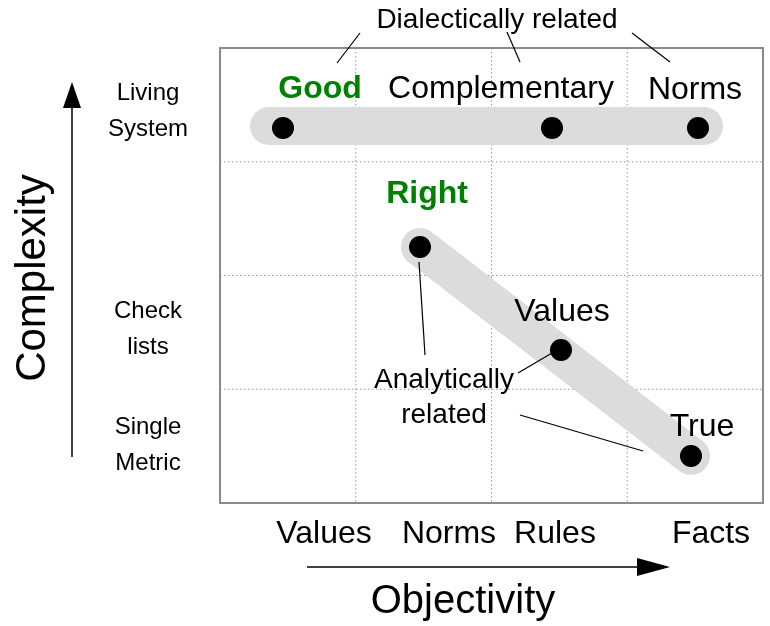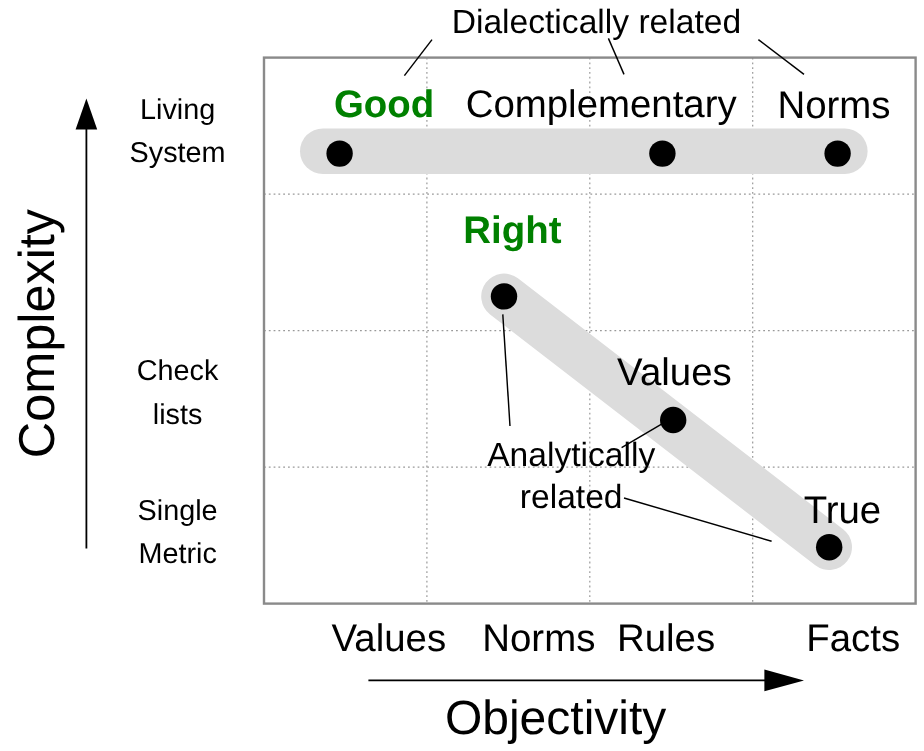--- a/index.html
+++ b/index.html
@@ -45,21 +45,21 @@
       <circle cx="691" cy="456" r="11" fill="#000000"></circle>
       <line x1="72" y1="457" x2="72" y2="104" stroke="#000000" stroke-width="1.5"></line>
       <polygon points="72,82 63,108 81,108" fill="#000000"></polygon>
       <line x1="307" y1="567" x2="648" y2="567" stroke="#000000" stroke-width="1.5"></line>
       <polygon points="670,567 637,558 637,576" fill="#000000"></polygon>
     </svg>
 
   <div id="labels-layer">
     <div class="lbl annotation" style="left:497px;top:18px;">Dialectically related</div>
 
-    <div class="lbl annotation" style="left:444px;top:396px;margin-left:32px;">Analytically
+    <div class="lbl annotation" style="left:444px;top:396px;">Analytically
 related</div>
 
     <div class="lbl axis-title-x" style="left:463px;top:599px;">Objectivity</div>
 
     <div class="lbl axis-title-y" style="left:31px;top:278px;">Complexity</div>
   <div class="lbl point-label" style="left: 284px; top: 87px; color: rgb(0, 128, 0); font-weight: 700; margin-left: 36px;">Good</div>
       <div class="lbl point-label" style="left: 501px; top: 87px; color: rgb(0, 0, 0); font-weight: 400;">Complementary</div>
       <div class="lbl point-label" style="left: 695px; top: 88px; color: rgb(0, 0, 0); font-weight: 400;">Norms</div>
       <div class="lbl point-label" style="left: 427px; top: 192px; color: rgb(0, 128, 0); font-weight: 700;">Right</div>
       <div class="lbl point-label" style="left: 562px; top: 310px; color: rgb(0, 0, 0); font-weight: 400;">Values</div>

